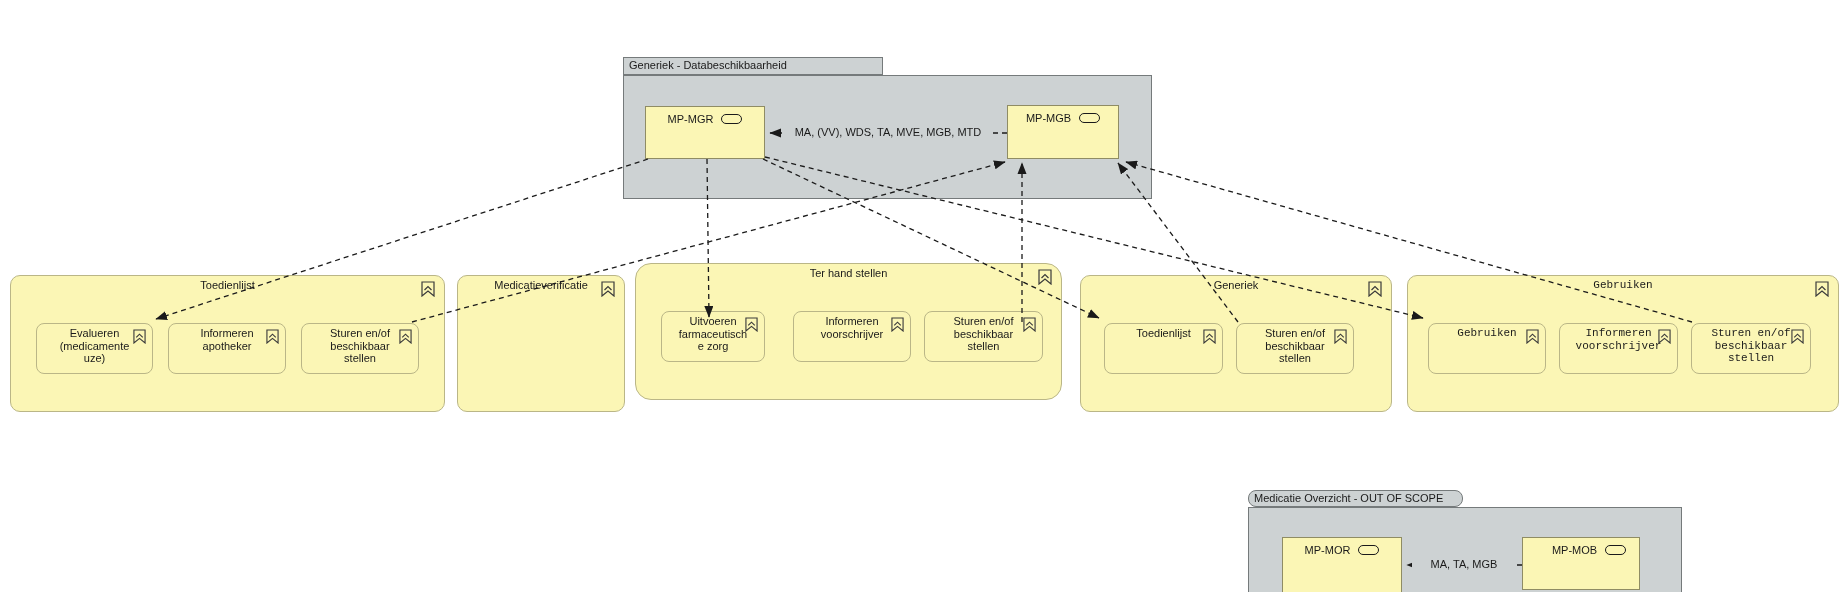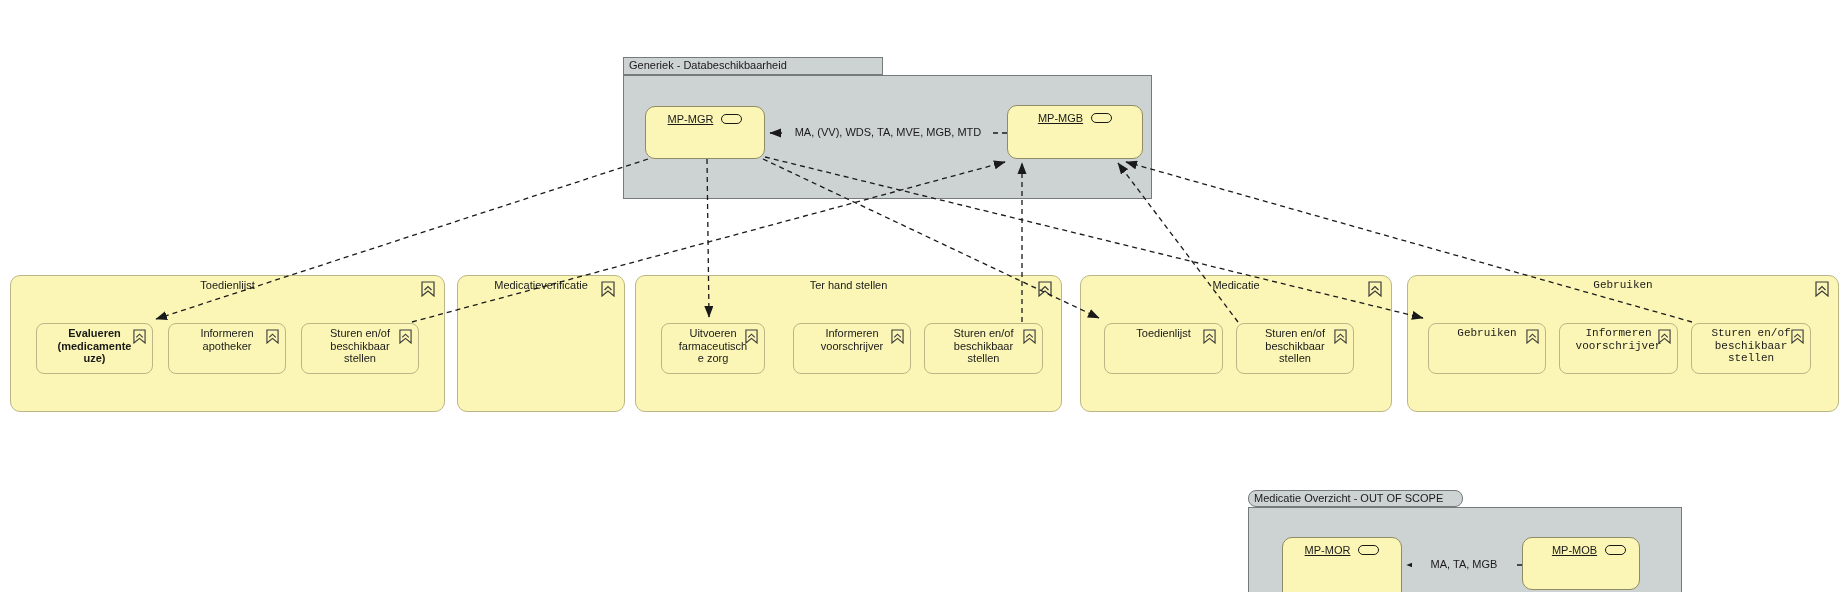--- a/index.html
+++ b/index.html
@@ -13,22 +13,22 @@
   .grp{position:absolute;background:#fbf6b5;border:1px solid #bab687;border-radius:10px;z-index:1;}
   .grp-title{position:absolute;top:3px;left:0;width:100%;text-align:center;}
   .grp-icon{position:absolute;top:5px;right:9px;}
   
   .func{position:absolute;background:#fbf6b5;border:1px solid #bab687;border-radius:8px;
         box-sizing:border-box;}
   .func-label{position:absolute;top:3px;left:0;width:100%;text-align:center;
               line-height:12.5px;white-space:pre-line;}
   .func .fn-ic{position:absolute;top:5px;right:6px;}
   
-  .comp{position:absolute;background:#fbf6b5;border:1.5px solid #8f8c64;border-radius:10px;
-        box-sizing:border-box;z-index:3;text-decoration:underline;}
+  .comp{position:absolute;background:#fbf6b5;border:1.5px solid #8f8c64;border-radius:0;
+        box-sizing:border-box;z-index:3;}
   .comp-head{display:flex;justify-content:center;align-items:center;gap:8px;margin-top:6px;}
   .capsule{display:inline-block;width:21px;height:10px;border:1.5px solid #1a1a1a;
            border-radius:6px;box-sizing:border-box;}
   
   #wires{position:absolute;left:0;top:0;z-index:5;pointer-events:none;}
   .flow-label{position:absolute;z-index:6;background:#cdd2d3;text-align:center;
               padding:0 2px;white-space:nowrap;}
   svg .wire{fill:none;stroke:#1a1a1a;stroke-width:1.3;stroke-dasharray:5 4;}
 </style>
 </head>
@@ -41,38 +41,38 @@
     <span>Generiek - Databeschikbaarheid</span>
   </div>
 
   <div class="comp" style="left:645px;top:59px;width:120px;height:53px;">
     <div class="comp-head">
       <span>MP-MGR</span>
       <span class="capsule"></span>
     </div>
   </div>
 
-  <div class="comp" style="left:1007px;top:58px;width:136px;height:54px;">
+  <div class="comp" style="left:1007px;top:58px;width:112px;height:54px;">
     <div class="comp-head">
       <span>MP-MGB</span>
       <span class="capsule"></span>
     </div>
   </div>
 
   <div class="flow-label" style="left:786px;top:79px;width:200px;height:14px;">MA, (VV), WDS, TA, MVE, MGB, MTD</div>
 
   <div class="grp" style="left:10px;top:228px;width:433px;height:135px;">
     <div class="grp-title">Toedienlijst</div>
     <span class="grp-icon">
       <svg width="14" height="16" viewBox="0 0 14 16">
           <path d="M1 1 H13 V15 L7 10 L1 15 Z" fill="none" stroke="#3a3a3a" stroke-width="1.2"></path>
           <path d="M3.5 9 L7 5.5 L10.5 9" fill="none" stroke="#3a3a3a" stroke-width="1.2"></path>
         </svg>
     </span>
-    <div class="func" style="left:25px;top:47px;width:117px;height:51px;font-weight:bold;">
+    <div class="func" style="left:25px;top:47px;width:117px;height:51px;">
       <div class="func-label">Evalueren
 (medicamente
 uze)</div>
       <span class="fn-ic">
         <svg width="13" height="15" viewBox="0 0 14 16">
             <path d="M1 1 H13 V15 L7 10 L1 15 Z" fill="none" stroke="#3a3a3a" stroke-width="1.2"></path>
             <path d="M3.5 9 L7 5.5 L10.5 9" fill="none" stroke="#3a3a3a" stroke-width="1.2"></path>
           </svg>
       </span>
     </div>
@@ -102,21 +102,21 @@
   <div class="grp" style="left:457px;top:228px;width:166px;height:135px;">
     <div class="grp-title">Medicatieverificatie</div>
     <span class="grp-icon">
       <svg width="14" height="16" viewBox="0 0 14 16">
           <path d="M1 1 H13 V15 L7 10 L1 15 Z" fill="none" stroke="#3a3a3a" stroke-width="1.2"></path>
           <path d="M3.5 9 L7 5.5 L10.5 9" fill="none" stroke="#3a3a3a" stroke-width="1.2"></path>
         </svg>
     </span>
   </div>
 
-  <div class="grp" style="left:635px;top:228px;width:425px;height:135px;">
+  <div class="grp" style="left:635px;top:216px;width:425px;height:135px;border-radius:16px;">
     <div class="grp-title">Ter hand stellen</div>
     <span class="grp-icon">
       <svg width="14" height="16" viewBox="0 0 14 16">
           <path d="M1 1 H13 V15 L7 10 L1 15 Z" fill="none" stroke="#3a3a3a" stroke-width="1.2"></path>
           <path d="M3.5 9 L7 5.5 L10.5 9" fill="none" stroke="#3a3a3a" stroke-width="1.2"></path>
         </svg>
     </span>
     <div class="func" style="left:25px;top:47px;width:104px;height:51px;">
       <div class="func-label">Uitvoeren
 farmaceutisch
@@ -145,21 +145,21 @@
       <span class="fn-ic">
         <svg width="13" height="15" viewBox="0 0 14 16">
             <path d="M1 1 H13 V15 L7 10 L1 15 Z" fill="none" stroke="#3a3a3a" stroke-width="1.2"></path>
             <path d="M3.5 9 L7 5.5 L10.5 9" fill="none" stroke="#3a3a3a" stroke-width="1.2"></path>
           </svg>
       </span>
     </div>
   </div>
 
   <div class="grp" style="left:1080px;top:228px;width:310px;height:135px;">
-    <div class="grp-title">Medicatie</div>
+    <div class="grp-title">Generiek</div>
     <span class="grp-icon">
       <svg width="14" height="16" viewBox="0 0 14 16">
           <path d="M1 1 H13 V15 L7 10 L1 15 Z" fill="none" stroke="#3a3a3a" stroke-width="1.2"></path>
           <path d="M3.5 9 L7 5.5 L10.5 9" fill="none" stroke="#3a3a3a" stroke-width="1.2"></path>
         </svg>
     </span>
     <div class="func" style="left:23px;top:47px;width:119px;height:51px;padding-left:39px;">
       <div class="func-label">Toedienlijst</div>
       <span class="fn-ic">
         <svg width="13" height="15" viewBox="0 0 14 16">

